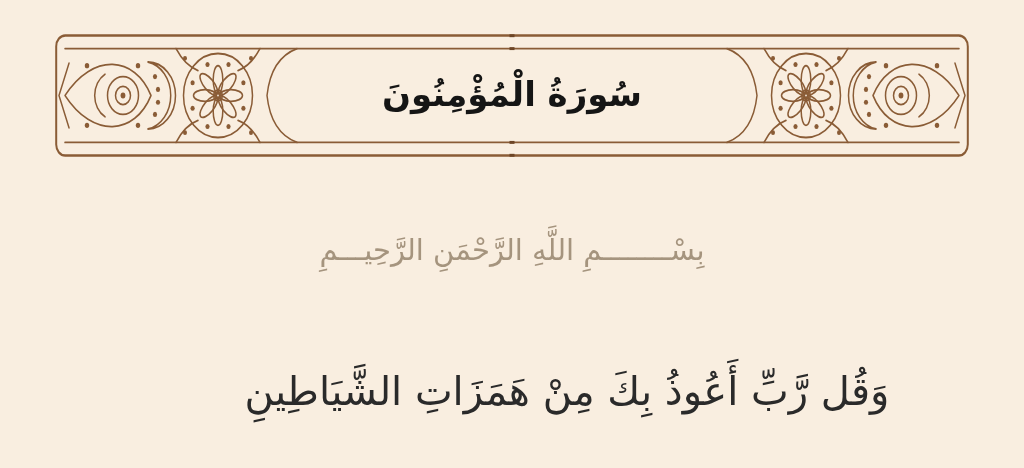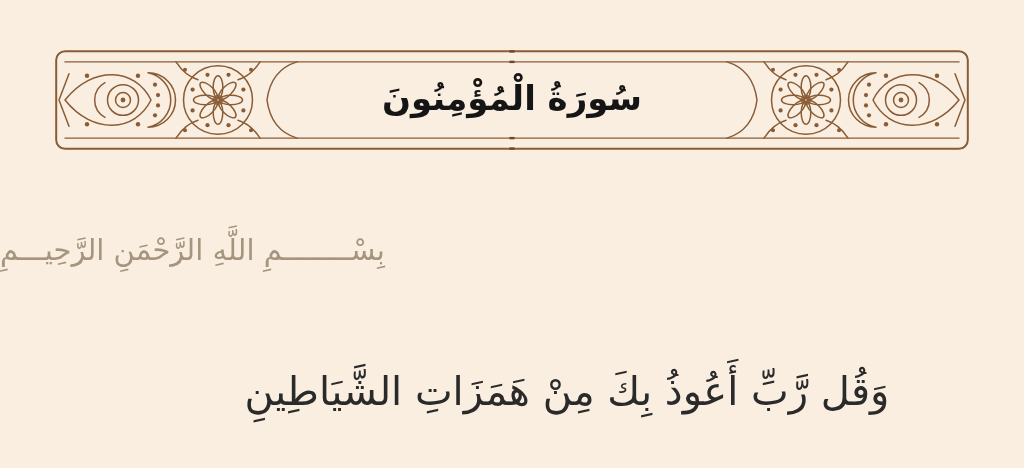--- a/index.html
+++ b/index.html
@@ -7,21 +7,21 @@
     width: 1024px; height: 468px; overflow: hidden;
     font-family: "DejaVu Sans", sans-serif;
     background: var(--page-bg, #f9eee0);
   }
   .page {
     position: relative; width: 1024px; height: 468px;
     background: var(--page-bg, #f9eee0);
   }
 
   
-  .banner { position: absolute; left: 55px; top: 50px; width: 914px; height: 100px; }
+  .banner { position: absolute; left: 55px; top: 34px; width: 914px; height: 123px; }
   .banner-svg {
     position: absolute; inset: 0; width: 100%; height: 100%;
     color: var(--ornament-color, #8a5c36);
   }
   .banner-svg path, .banner-svg circle, .banner-svg ellipse, .banner-svg rect.frame, .banner-svg line {
     fill: none; stroke: currentColor; stroke-width: 1.5;
     stroke-linecap: round; stroke-linejoin: round;
   }
   .banner-svg rect.frame { stroke-width: 2; }
   .banner-svg .dot { fill: currentColor; stroke: none; }
@@ -31,21 +31,21 @@
     display: flex; align-items: center; justify-content: center;
     font-family: "DejaVu Sans", sans-serif;
     font-size: 34px; font-weight: 700; letter-spacing: 0;
     color: var(--title-color, #151515);
     padding-bottom: 4px;
   }
 
   
   .bismillah {
     position: absolute; top: 210px; left: 0; width: 100%;
-    height: 80px; line-height: 80px; text-align: left;
+    height: 80px; line-height: 80px; text-align: center;
     font-size: 29px; color: var(--bismillah-color, #a5947e);
     white-space: nowrap;
   }
 
   
   .verse-line {
     position: absolute; top: 336px; left: 0; width: 100%;
     display: flex; justify-content: center; align-items: center; gap: 14px;
     transform: translateX(55px);
   }

